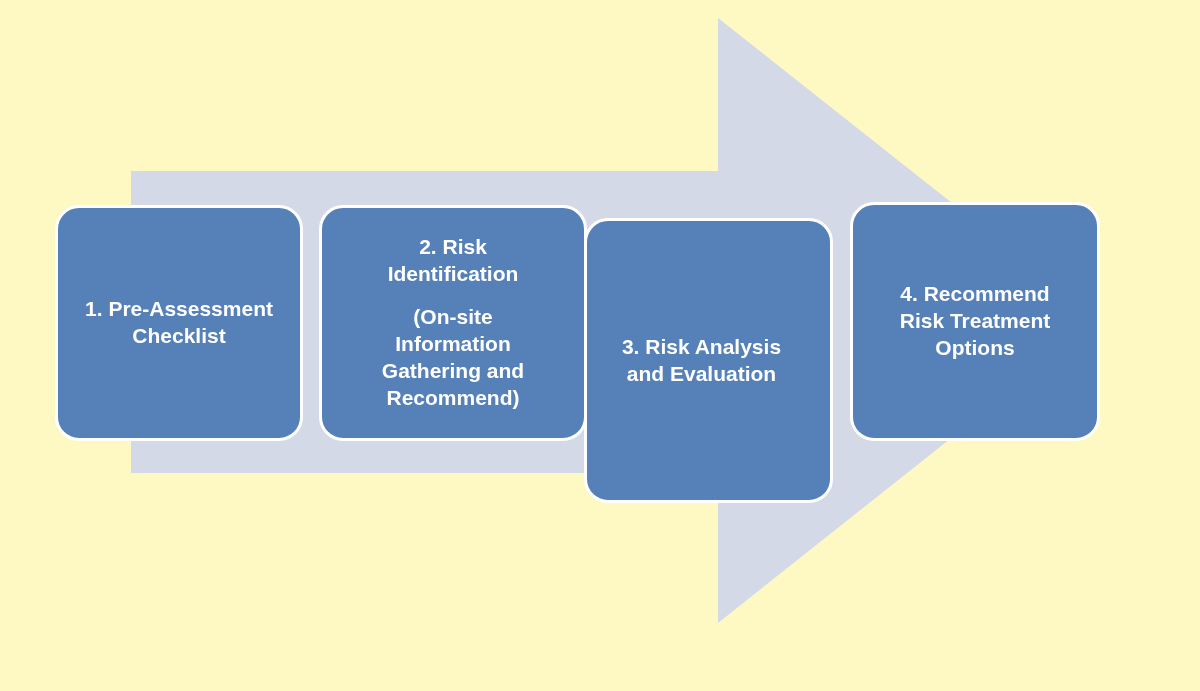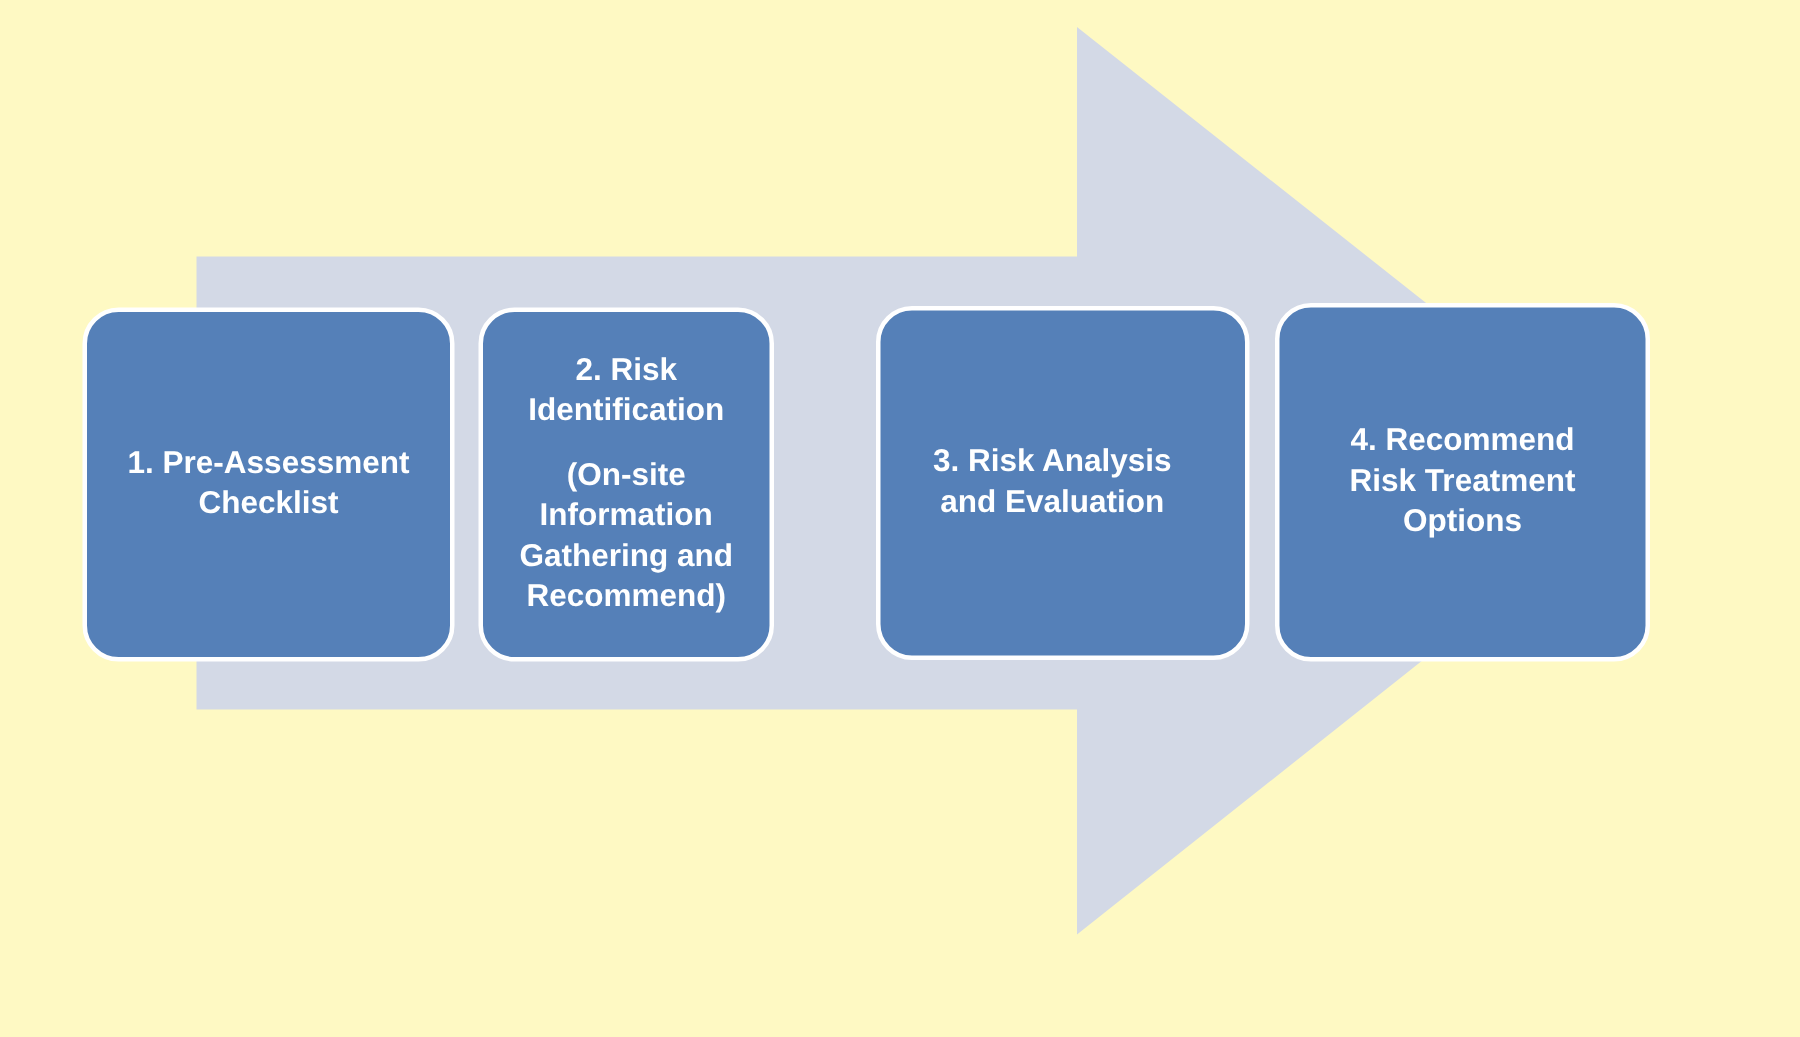--- a/index.html
+++ b/index.html
@@ -44,22 +44,22 @@
     font-weight: bold;
     white-space: pre-line;
   }
   .box-subtitle {
     font-size: 21px;
     font-weight: bold;
     white-space: pre-line;
     margin-top: 16px;
   }
   #box-1 { left: 55px;  top: 205px; width: 248px; height: 236px; }
-  #box-2 { left: 319px; top: 205px; width: 197px; height: 236px; }
-  #box-3 { left: 584px; top: 204px; width: 249px; height: 236px; }
+  #box-2 { left: 319px; top: 205px; width: 268px; height: 236px; }
+  #box-3 { left: 584px; top: 218px; width: 249px; height: 285px; }
   #box-4 { left: 850px; top: 202px; width: 250px; height: 239px; }
   #box-3 .box-title { padding-right: 14px; }
 </style>
 </head>
 <body>
 
 <div id="canvas">
 
   <svg id="arrow-layer" viewBox="0 0 1200 691" width="1200" height="691" xmlns="http://www.w3.org/2000/svg" aria-hidden="true">
     <polygon points="131,171 718,171 718,18 1100,320 718,623 718,473 131,473" fill="#d3d9e6"></polygon>

